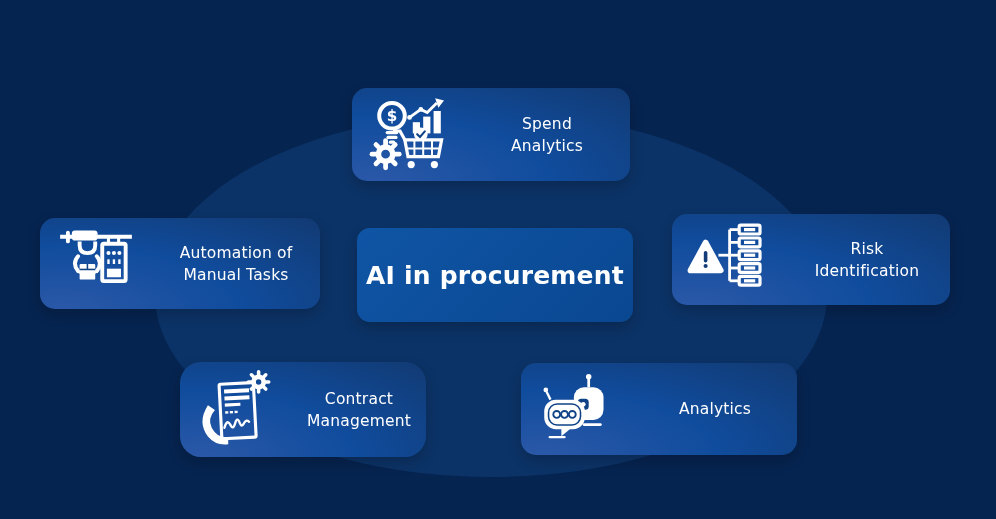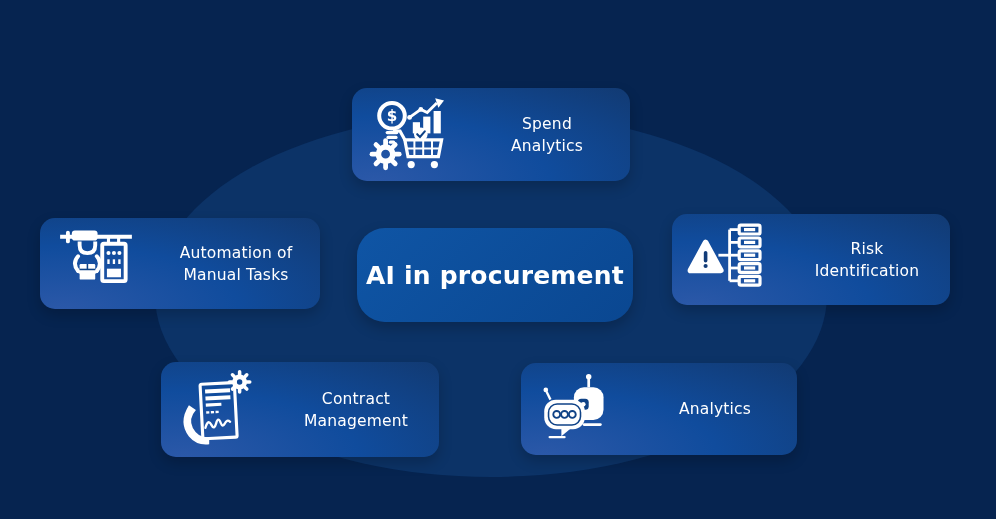--- a/index.html
+++ b/index.html
@@ -20,25 +20,25 @@
     color:#fff;
   }
   .fbox .icon-wrap{width:112px;display:flex;align-items:center;justify-content:center;flex:0 0 auto;}
   .fbox .label{
     flex:1;text-align:center;white-space:pre-line;
     font-size:15.5px;line-height:22px;font-weight:400;letter-spacing:.2px;
   }
   .box-spend{left:352px;top:88px;width:278px;height:93px;}
   .box-automation{left:40px;top:218px;width:280px;height:91px;}
   .box-risk{left:672px;top:214px;width:278px;height:91px;}
-  .box-contract{left:161px;top:362px;width:278px;height:95px;}
+  .box-contract{left:180px;top:362px;width:246px;height:95px;border-radius:21px;}
   .box-chatbots{left:521px;top:363px;width:276px;height:92px;}
   .center-box{
     position:absolute;left:357px;top:228px;width:276px;height:94px;
-    border-radius:28px;display:flex;align-items:center;justify-content:center;
+    border-radius:13px;display:flex;align-items:center;justify-content:center;
     background:linear-gradient(135deg,#0f55a5 0%,#0a4791 100%);
     box-shadow:0 6px 14px rgba(0,0,0,0.22);
   }
   .center-box .label{color:#fff;font-size:25px;font-weight:700;letter-spacing:.2px;}
   svg{display:block;}
 </style>
 </head>
 <body>
 
 <div class="stage">

